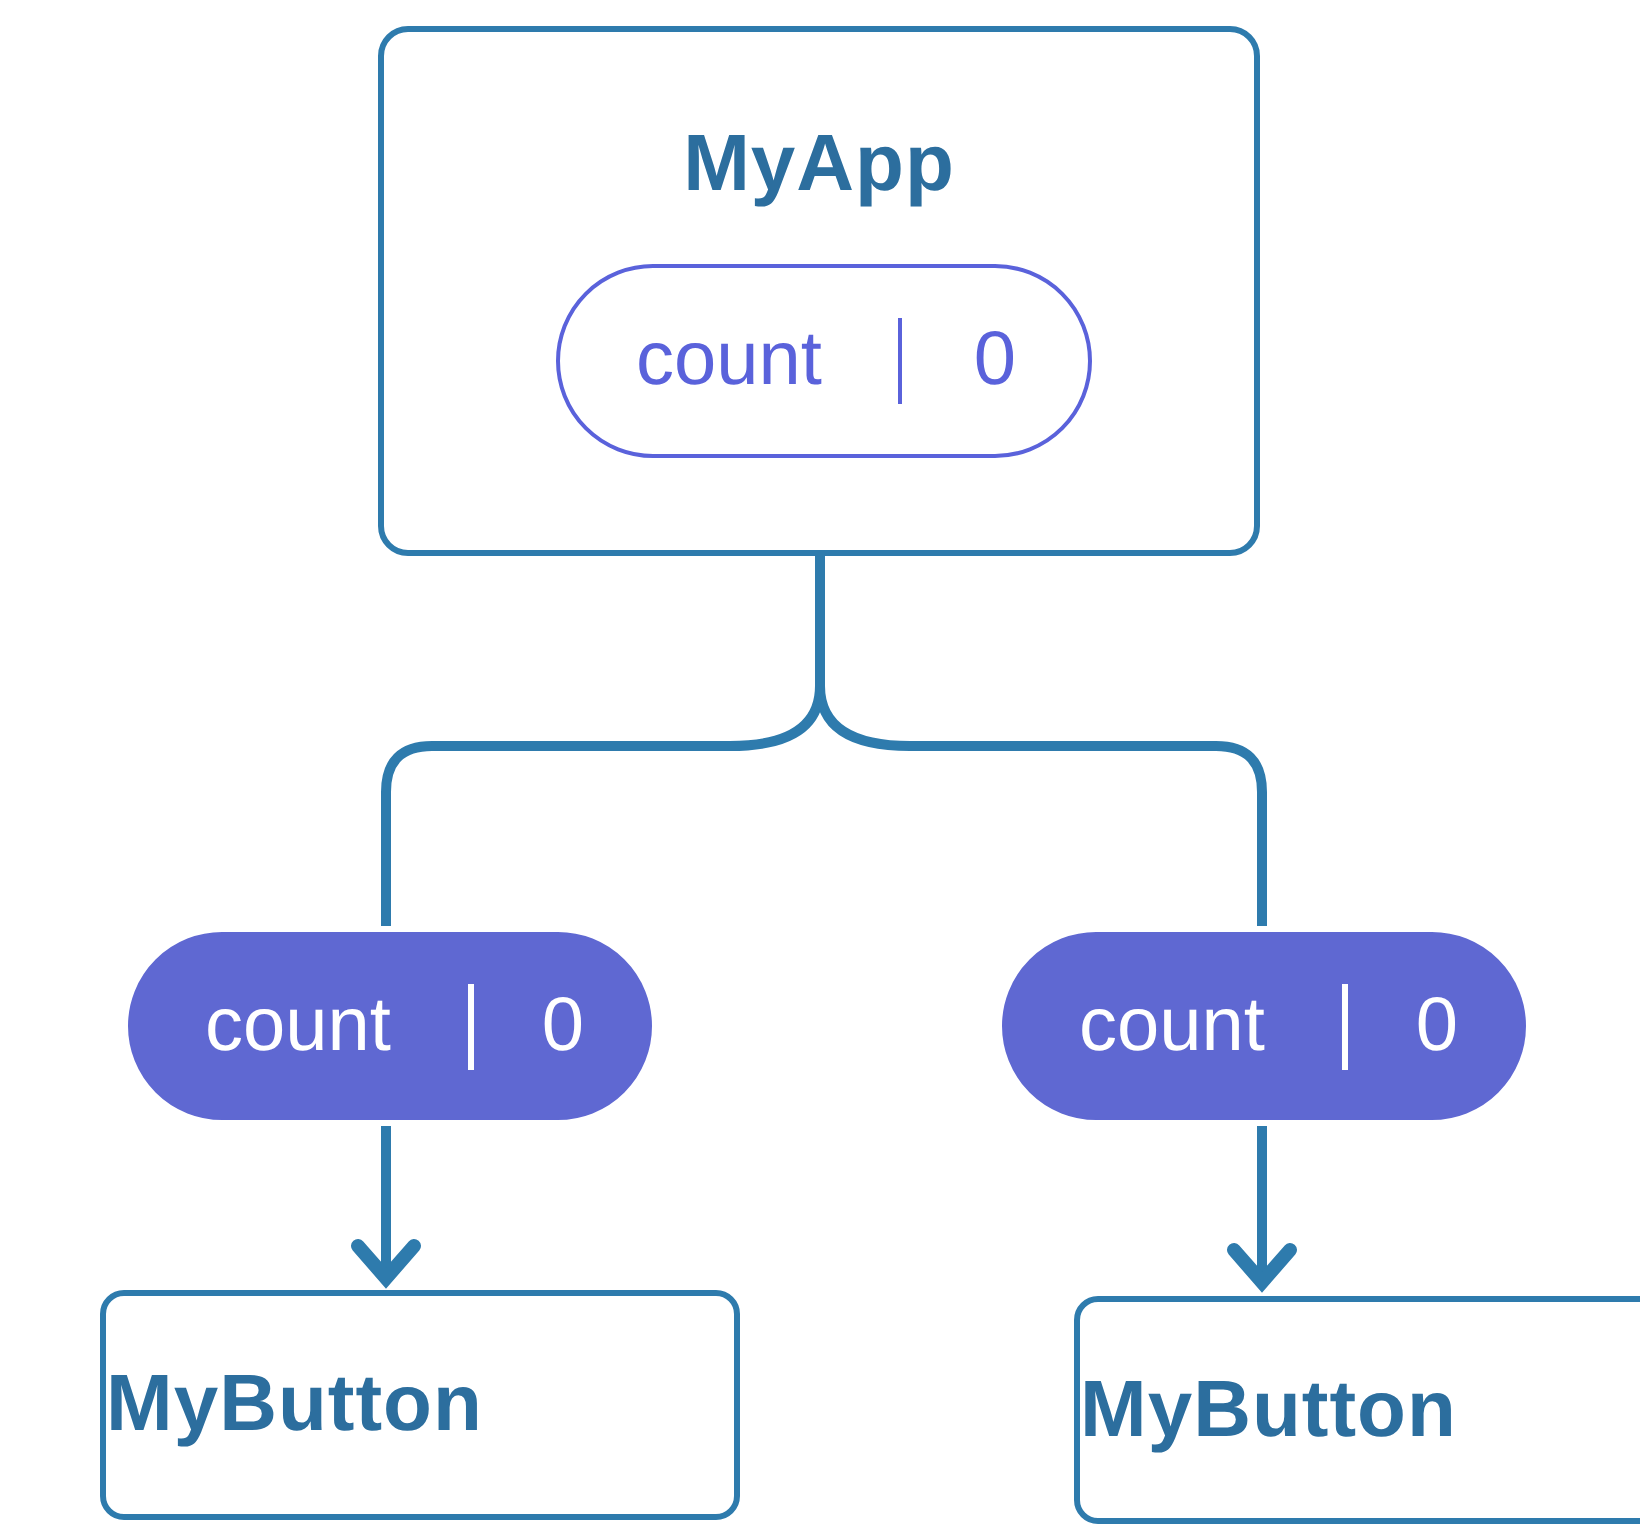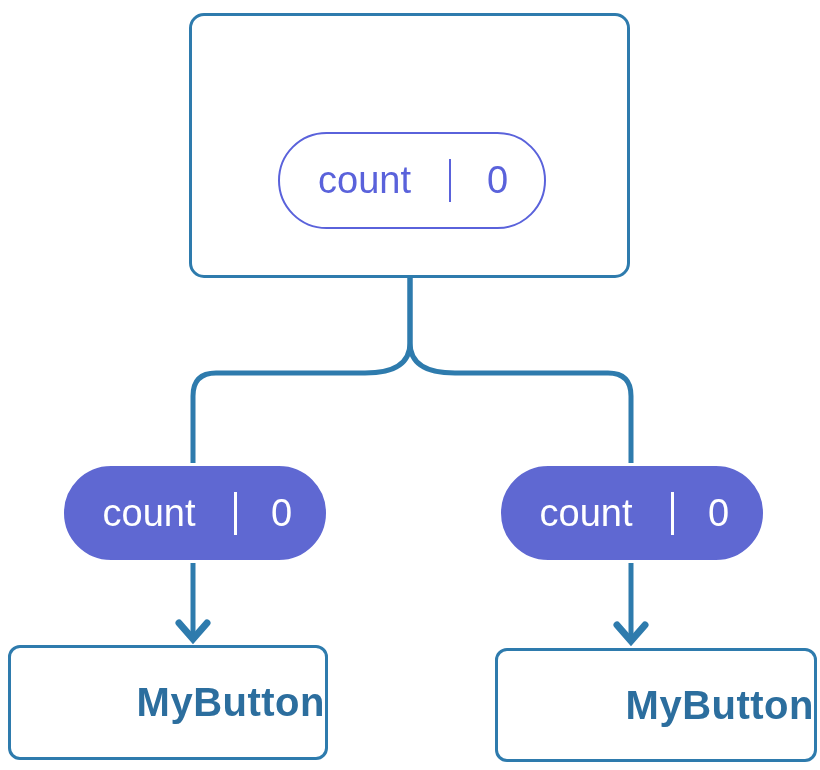--- a/index.html
+++ b/index.html
@@ -50,22 +50,23 @@
     top: 13px;
     width: 441px;
     height: 265px;
     border-radius: 15px;
   }
   .button-card {
     border-width: 3px;
     border-radius: 12px;
     display: flex;
     align-items: center;
-    justify-content: flex-end;
+    justify-content: flex-start;
     z-index: 3;
+    margin-left: 42px;
   }
   .button-card.left  { left: 8px;   top: 645px; width: 320px; height: 115px; }
   .button-card.right { left: 495px; top: 648px; width: 322px; height: 114px; }
 
   .card-title {
     color: var(--title-text, #2c6e9e);
     font-size: 40px;
     font-weight: 700;
     letter-spacing: 0.5px;
     text-align: center;
@@ -128,20 +129,21 @@
   <svg class="connectors" viewBox="0 0 820 770" xmlns="http://www.w3.org/2000/svg" aria-hidden="true">
     <path class="branch" d="M 410 277 V 343 Q 410 373 365 373 H 216 Q 193 373 193 396 V 463"></path>
     <path class="branch" d="M 410 277 V 343 Q 410 373 455 373 H 608 Q 631 373 631 396 V 463"></path>
     <path class="branch" d="M 193 560 V 634"></path>
     <path class="head" d="M 179 623 L 193 639 L 207 623"></path>
     <path class="branch" d="M 631 560 V 636"></path>
     <path class="head" d="M 617 625 L 631 641 L 645 625"></path>
   </svg>
 
   <div class="card root-card">
+    <div class="card-title">MyApp</div>
     <div class="pill outline">
       <span class="cell name">count</span>
       <span class="cell value">0</span>
     </div>
   </div>
 
   <div class="pill filled pill-left">
     <span class="cell name">count</span>
     <span class="cell value">0</span>
   </div>

